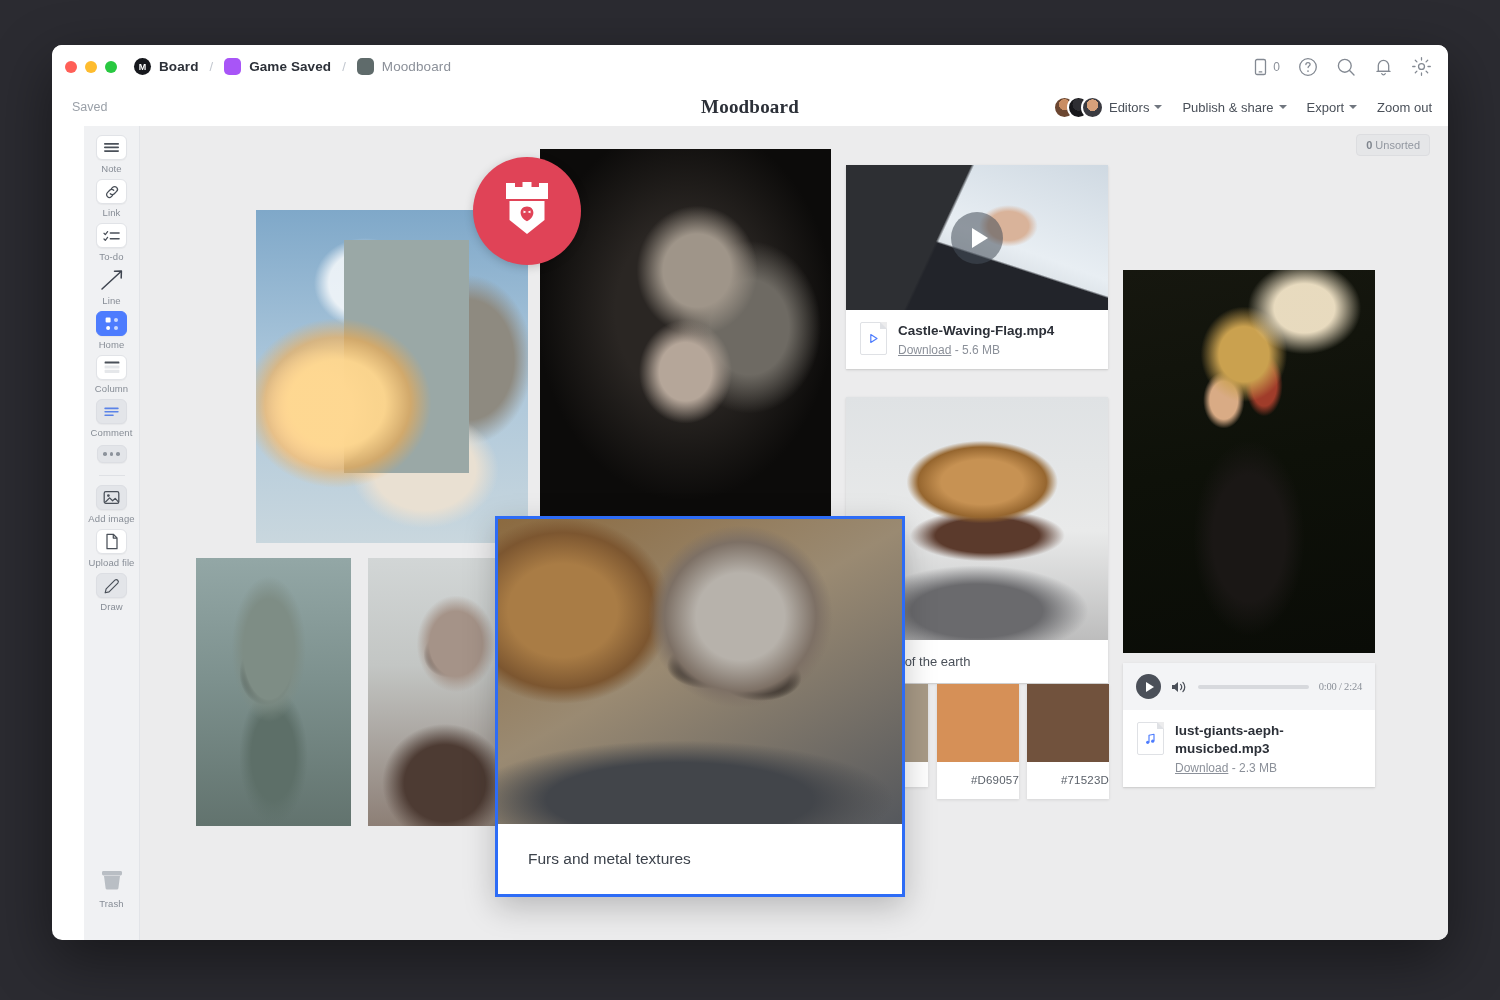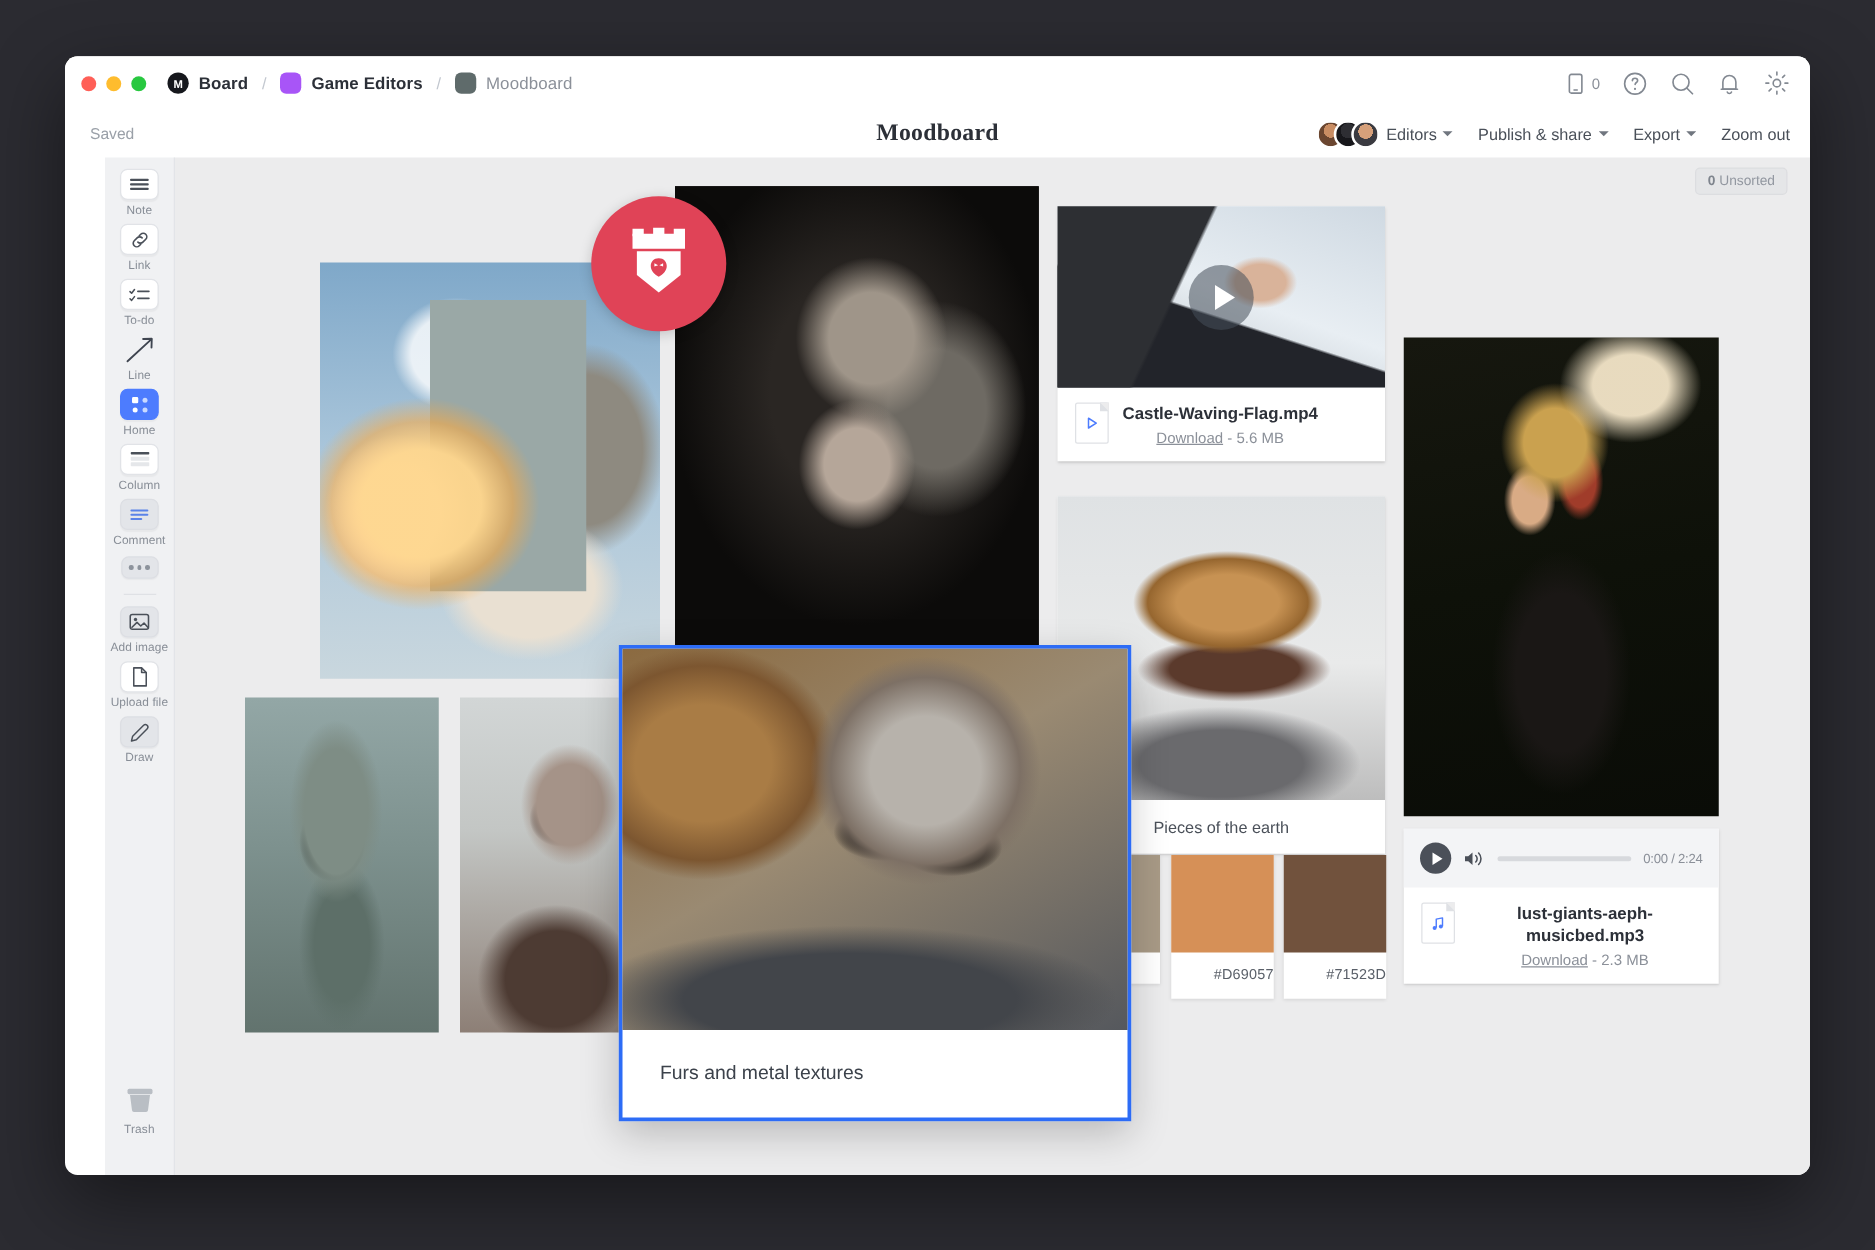--- a/index.html
+++ b/index.html
@@ -142,21 +142,20 @@
     font-size: 11px; padding: 4px 9px; border-radius: 4px;
     border: 1px solid #dcdde0;
   }
   .unsorted-badge b { color: #7e848d; }
 
   .card { position: absolute; }
   .img { background-size: cover; background-position: center; }
   .shadow-card {
     background: #fff;
     box-shadow: 0 1px 3px rgba(0,0,0,.10), 0 1px 1px rgba(0,0,0,.05);
-    text-align: center;
   }
 
   .file-strip { padding: 12px 14px; display: flex; align-items: flex-start; gap: 11px; }
   .file-ico {
     width: 27px; height: 33px; flex: 0 0 27px;
     background: #fff; border: 1px solid #dfe1e5; border-radius: 2px;
     position: relative; display:flex; align-items:center; justify-content:center;
     color: #4d7cfe;
   }
   .file-ico::after {
@@ -189,21 +188,21 @@
   .audio-play {
     width: 25px; height: 25px; border-radius: 50%; background: #4b5059;
     display: flex; align-items: center; justify-content: center; flex: 0 0 25px;
   }
   .audio-play .tri {
     width:0;height:0;border-left:8px solid #fff;border-top:5px solid transparent;
     border-bottom:5px solid transparent; margin-left:2px;
   }
   .audio-track { flex: 1; height: 4px; background: #d7d9dd; border-radius: 2px; }
   .audio-time {
-    font-family: Liberation Sans, sans-serif;
+    font-family: Liberation Serif, serif;
     font-size: 10.5px; color: #8b9099; letter-spacing: -.2px;
   }
 
   .swatch-card { position: absolute; background:#fff; box-shadow: 0 1px 3px rgba(0,0,0,.10); }
   .swatch-color { width: 100%; height: 78px; }
   .swatch-hex {
     text-align:right; font-size: 11.5px; color: #5a6069; padding: 12px 0 13px;
     letter-spacing: .2px;
   }
 
@@ -304,21 +303,21 @@
     </div>
 
     <div class="breadcrumb">
       <div class="crumb">
         <span class="crumb-icon home">M</span>
         <span class="crumb-label">Board</span>
       </div>
       <span class="crumb-sep">/</span>
       <div class="crumb">
         <span class="crumb-icon purple"></span>
-        <span class="crumb-label">Game Editors</span>
+        <span class="crumb-label">Game Saved</span>
       </div>
       <span class="crumb-sep">/</span>
       <div class="crumb">
         <span class="crumb-icon slate"></span>
         <span class="crumb-label muted">Moodboard</span>
       </div>
     </div>
 
     <div class="tb-right">
       <div class="tb-icon">

